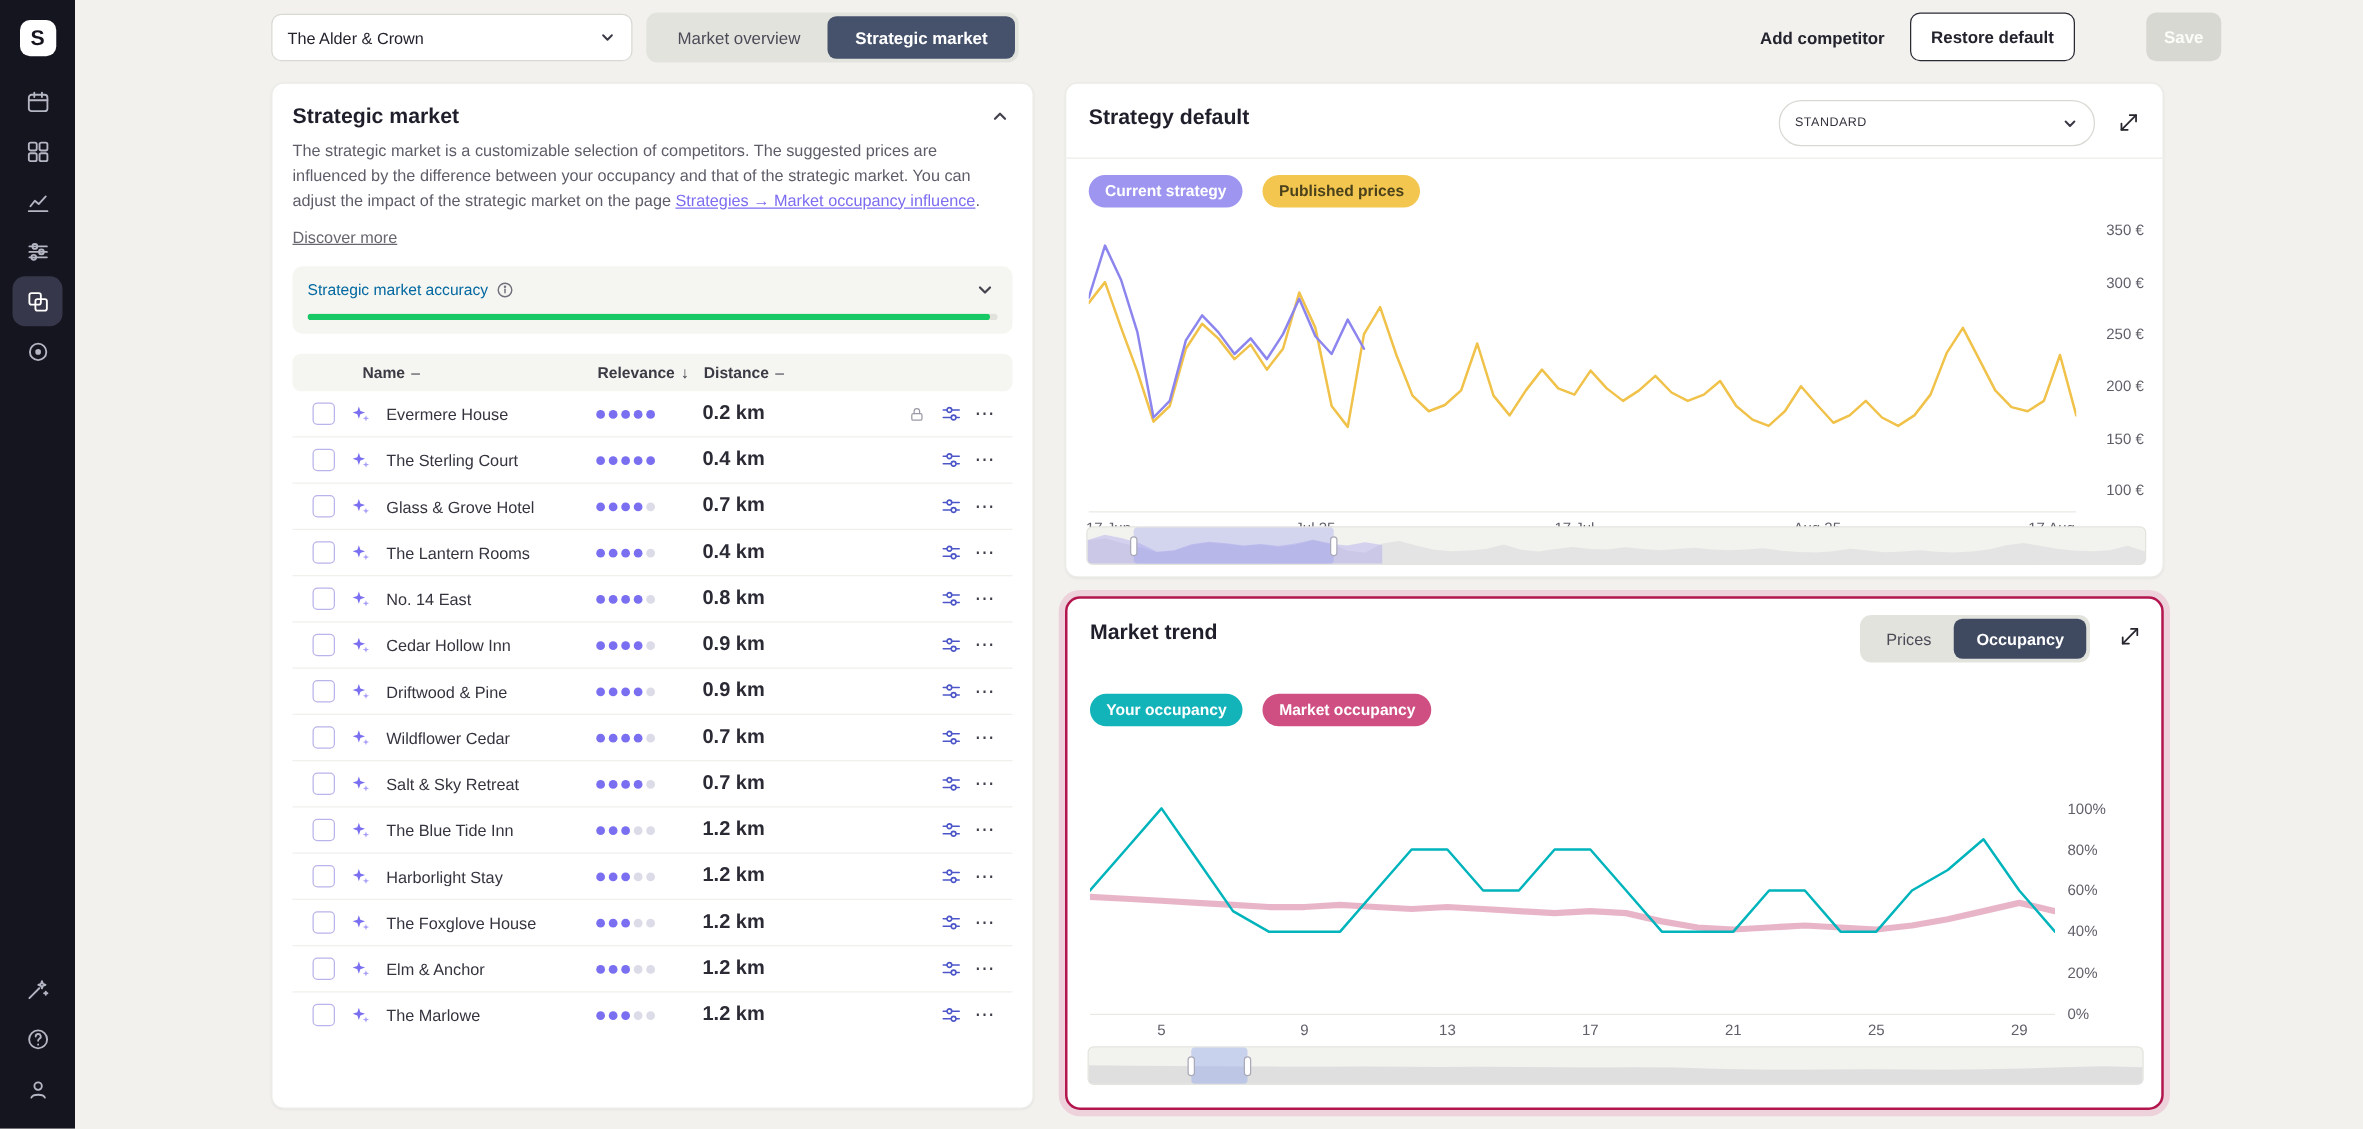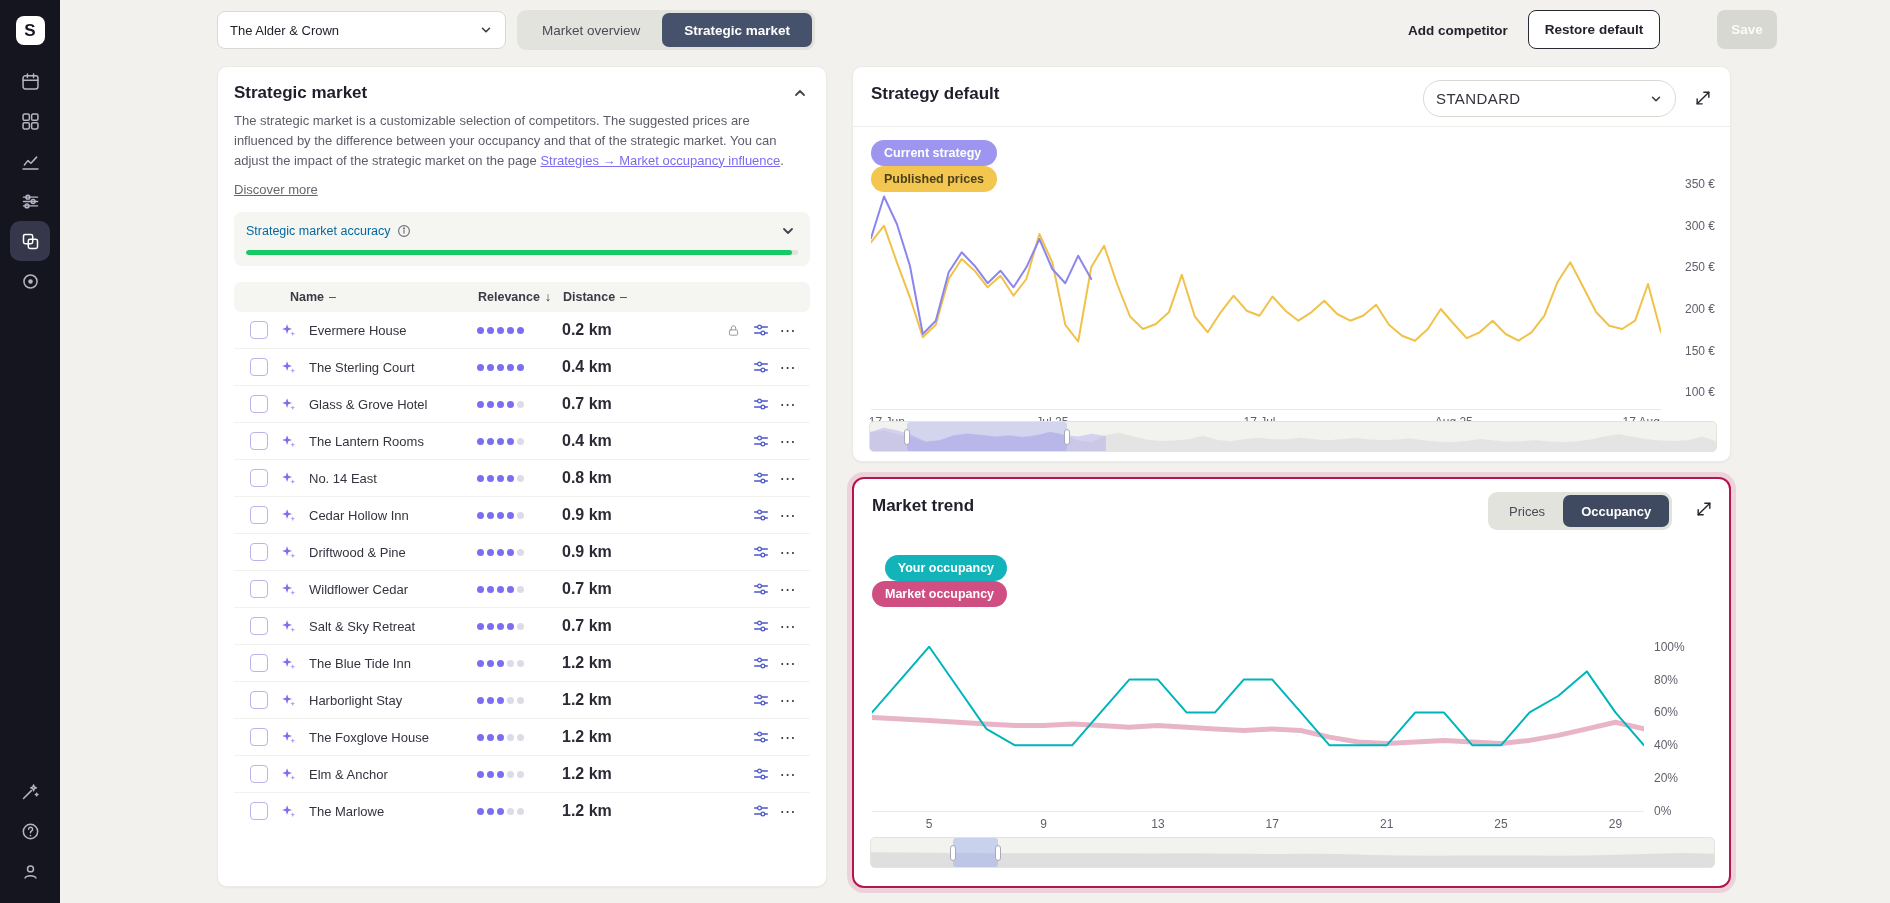--- a/index.html
+++ b/index.html
@@ -78,39 +78,39 @@
   .slbtn{width:30px;flex:none;display:flex;justify-content:center;cursor:pointer;}
   .slbtn svg{width:18px;height:18px;fill:none;stroke:#4c56c9;stroke-width:1.7;stroke-linecap:round;}
   .slbtn circle{fill:#fff;}
   .menu{width:24px;flex:none;text-align:center;color:#3f3f4b;font-size:16px;cursor:pointer;letter-spacing:1px;}
 
   
   .select{position:absolute;background:#fff;border:1px solid #d9d9d4;border-radius:8px;display:flex;align-items:center;
           justify-content:space-between;padding:0 12px;cursor:pointer;box-sizing:border-box;}
   .expand-btn{position:absolute;width:28px;height:28px;border:0;background:none;cursor:pointer;padding:0;}
   .expand-btn svg{width:20px;height:20px;fill:none;stroke:#26262f;stroke-width:1.7;stroke-linecap:round;stroke-linejoin:round;}
-  .chips{position:absolute;display:flex;gap:0;flex-direction:column;}
+  .chips{position:absolute;display:flex;gap:16px;}
   .chip{display:inline-flex;align-items:center;border-radius:15px;padding:6px 13px;font-size:12.5px;font-weight:600;cursor:pointer;}
   .chart-box{position:absolute;border-bottom:1px solid #e9e9e5;}
   .chart-box svg{display:block;width:100%;height:100%;}
   .xticks{position:absolute;}
   .xticks span{position:absolute;transform:translateX(-50%);font-size:12px;color:#5f5f6a;white-space:nowrap;}
   .yticks{position:absolute;}
   .yticks span{position:absolute;left:0;transform:translateY(-50%);font-size:12px;color:#5f5f6a;white-space:nowrap;}
   .scrubber{position:absolute;background:#f2f2ee;border:1px solid #e4e4df;border-radius:5px;}
   .scrubber svg{position:absolute;left:0;top:0;width:100%;height:100%;border-radius:4px;}
   .sel{position:absolute;top:0;bottom:0;background:rgba(146,150,238,0.32);border-radius:3px;cursor:grab;}
   .sel.blue{background:rgba(142,168,235,0.42);}
   .grip{position:absolute;top:50%;width:6px;height:16px;transform:translateY(-50%);background:#fff;
         border:1px solid #a9a9b8;border-radius:3px;box-sizing:border-box;cursor:ew-resize;}
   .grip.l{left:-3px;} .grip.r{right:-3px;}
 
   .panel-strategy{left:852px;top:66px;width:879px;height:396px;}
   .sp-title{position:absolute;left:18px;top:17px;}
-  .sp-select{left:570px;top:13px;width:253px;height:37px;font-size:15px;letter-spacing:.4px;color:#33333e;border-radius:18px;}
+  .sp-select{left:570px;top:13px;width:253px;height:37px;font-size:10px;letter-spacing:.4px;color:#33333e;border-radius:18px;}
   .sp-expand{left:836px;top:18px;}
   .sp-divider{position:absolute;left:0;right:0;top:59px;height:1px;background:#ededea;}
   .sp-chips{left:18px;top:73px;}
   .sp-chart{left:18px;top:92px;width:790px;height:250px;}
   .sp-ylabels{left:832px;top:92px;width:45px;height:250px;}
   .sp-xlabels{left:18px;top:348px;width:790px;height:16px;}
   .sp-scrubber{left:16px;top:354px;width:846px;height:29px;}
 
   .panel-market{left:852px;top:477px;width:879px;height:411px;border:2px solid #b3154e;
                 box-shadow:0 0 0 5px rgba(218,73,133,0.18);border-radius:12px;}

